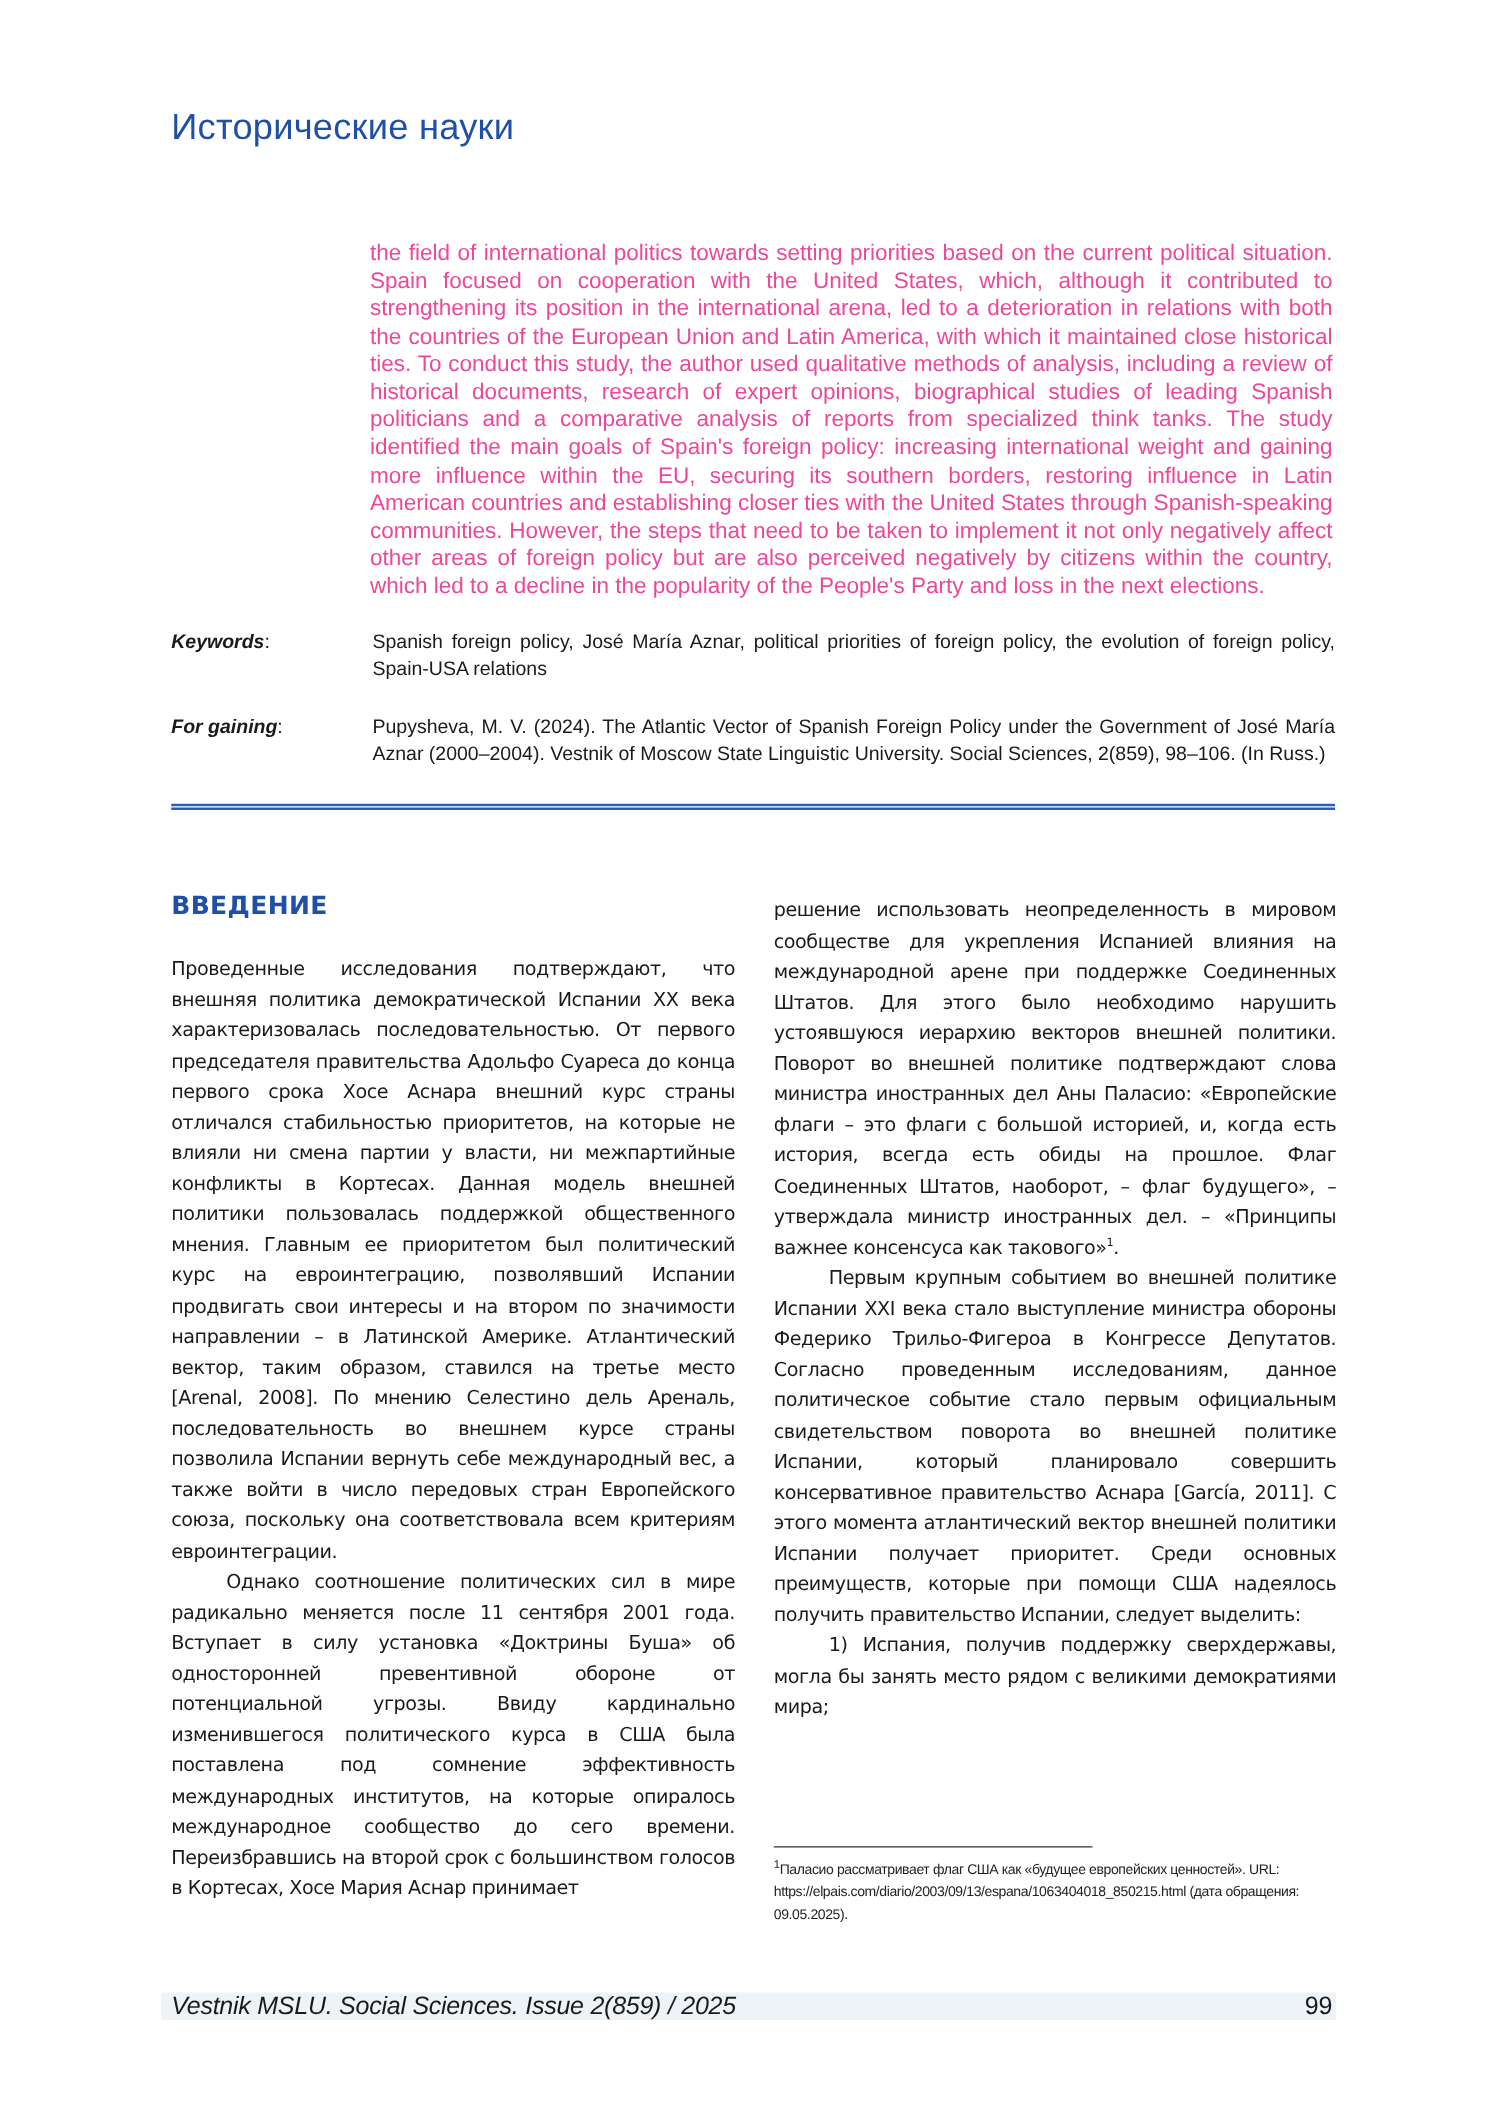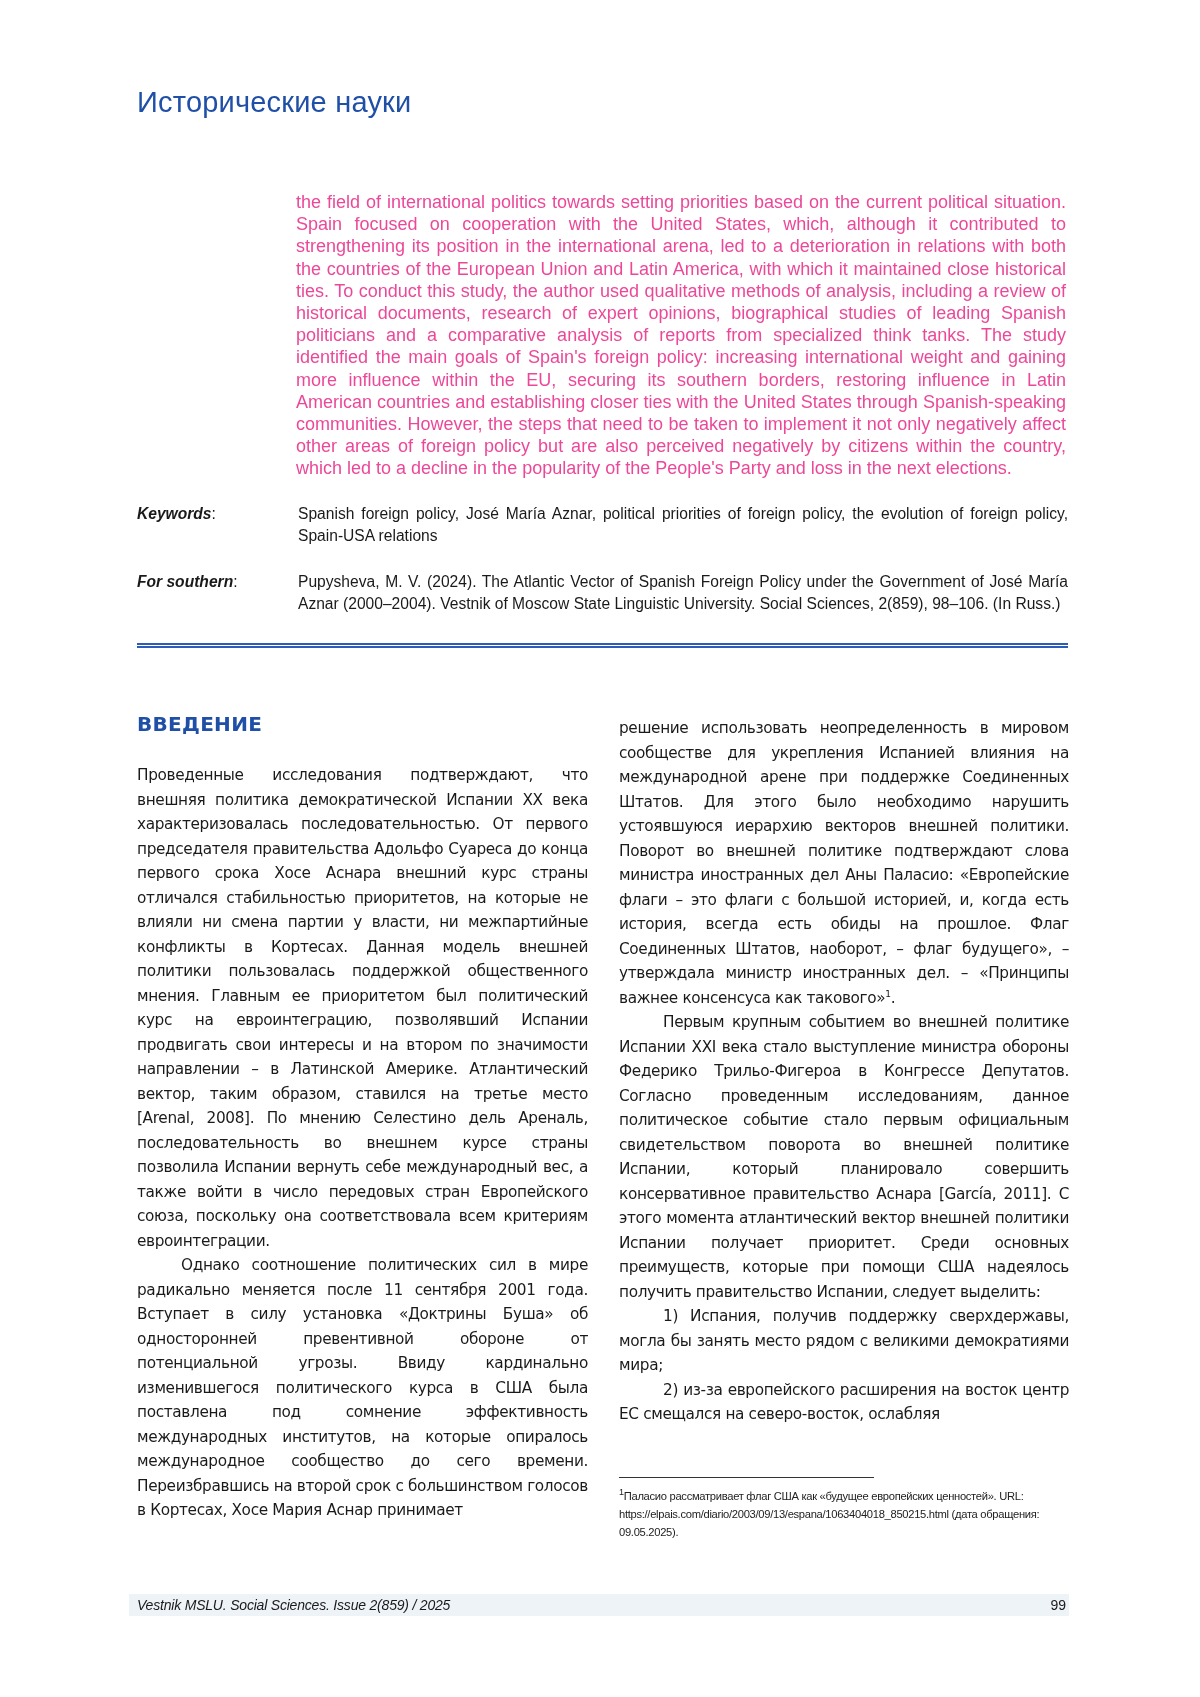--- a/index.html
+++ b/index.html
@@ -42,57 +42,56 @@
     font-size: 20px; color: #1f4fa6; letter-spacing: 0.3px; }
 
   sup { font-size: 9px; vertical-align: super; line-height: 0; }
 
   .fn-rule { position: absolute; left: 619px; top: 1477px; width: 255px; height: 1px; background: #333; }
   .footnote { position: absolute; left: 619px; top: 1487px; width: 450px;
     font-family: "Liberation Sans", sans-serif; font-size: 11.2px; line-height: 18px; color: #222; letter-spacing: -0.3px; }
 
   .footer { position: absolute; left: 129px; top: 1594px; width: 940px; height: 22px;
     background: #eef3f8; display: flex; justify-content: space-between; align-items: center; padding: 0 3px 0 8px;
-    font-family: "Liberation Sans", sans-serif; font-size: 14px; color: #1a1a1a; }
+    font-family: "Liberation Sans", sans-serif; font-size: 20px; color: #1a1a1a; }
   .footer .journal { font-style: italic; letter-spacing: -0.2px; }
 </style>
 </head>
 <body>
 
 <div class="section-title">Исторические науки</div>
 
 <div class="abstract">the field of international politics towards setting priorities based on the current political situation. Spain focused on cooperation with the United States, which, although it contributed to strengthening its position in the international arena, led to a deterioration in relations with both the countries of the European Union and Latin America, with which it maintained close historical ties. To conduct this study, the author used qualitative methods of analysis, including a review of historical documents, research of expert opinions, biographical studies of leading Spanish politicians and a comparative analysis of reports from specialized think tanks. The study identified the main goals of Spain's foreign policy: increasing international weight and gaining more influence within the EU, securing its southern borders, restoring influence in Latin American countries and establishing closer ties with the United States through Spanish-speaking communities. However, the steps that need to be taken to implement it not only negatively affect other areas of foreign policy but are also perceived negatively by citizens within the country, which led to a decline in the popularity of the People's Party and loss in the next elections.</div>
 
 <div class="meta-row keywords">
   <div class="label"><span>Keywords</span><span class="colon">:</span></div>
   <div class="value">Spanish foreign policy, José María Aznar, political priorities of foreign policy, the evolution of foreign policy, Spain-USA relations</div>
 </div>
 
 <div class="meta-row citation">
-  <div class="label"><span>For southern</span><span class="colon">:</span></div>
+  <div class="label"><span>For gaining</span><span class="colon">:</span></div>
   <div class="value">Pupysheva, M. V. (2024). The Atlantic Vector of Spanish Foreign Policy under the Government of José María Aznar (2000–2004). Vestnik of Moscow State Linguistic University. Social Sciences, 2(859), 98–106. (In Russ.)</div>
 </div>
 
 <div class="separator">
   <div class="l1"></div>
   <div class="l2"></div>
 </div>
 
 <div class="heading-intro">ВВЕДЕНИЕ</div>
 
 <div class="col col-left">
   <p>Проведенные исследования подтверждают, что внешняя политика демократической Испании XX века характеризовалась последовательностью. От первого председателя правительства Адольфо Суареса до конца первого срока Хосе Аснара внешний курс страны отличался стабильностью приоритетов, на которые не влияли ни смена партии у власти, ни межпартийные конфликты в Кортесах. Данная модель внешней политики пользовалась поддержкой общественного мнения. Главным ее приоритетом был политический курс на евроинтеграцию, позволявший Испании продвигать свои интересы и на втором по значимости направлении – в Латинской Америке. Атлантический вектор, таким образом, ставился на третье место [Arenal, 2008]. По мнению Селестино дель Ареналь, последовательность во внешнем курсе страны позволила Испании вернуть себе международный вес, а также войти в число передовых стран Европейского союза, поскольку она соответствовала всем критериям евроинтеграции.</p>
   <p class="indent">Однако соотношение политических сил в мире радикально меняется после 11 сентября 2001 года. Вступает в силу установка «Доктрины Буша» об односторонней превентивной обороне от потенциальной угрозы. Ввиду кардинально изменившегося политического курса в США была поставлена под сомнение эффективность международных институтов, на которые опиралось международное сообщество до сего времени. Переизбравшись на второй срок с большинством голосов в Кортесах, Хосе Мария Аснар принимает</p>
 </div>
 
 <div class="col col-right">
   <p><span>решение использовать неопределенность в мировом сообществе для укрепления Испанией влияния на международной арене при поддержке Соединенных Штатов. Для этого было необходимо нарушить устоявшуюся иерархию векторов внешней политики. Поворот во внешней политике подтверждают слова министра иностранных дел Аны Паласио: «Европейские флаги – это флаги с большой историей, и, когда есть история, всегда есть обиды на прошлое. Флаг Соединенных Штатов, наоборот, – флаг будущего», – утверждала министр иностранных дел. – «Принципы важнее консенсуса как такового»</span><sup>1</sup><span>.</span></p>
   <p class="indent">Первым крупным событием во внешней политике Испании XXI века стало выступление министра обороны Федерико Трильо-Фигероа в Конгрессе Депутатов. Согласно проведенным исследованиям, данное политическое событие стало первым официальным свидетельством поворота во внешней политике Испании, который планировало совершить консервативное правительство Аснара [García, 2011]. С этого момента атлантический вектор внешней политики Испании получает приоритет. Среди основных преимуществ, которые при помощи США надеялось получить правительство Испании, следует выделить:</p>
   <p class="indent">1) Испания, получив поддержку сверхдержавы, могла бы занять место рядом с великими демократиями мира;</p>
-  <p class="indent">2) из-за европейского расширения на восток центр ЕС смещался на северо-восток, ослабляя</p>
 </div>
 
 <div class="fn-rule"></div>
 <div class="footnote"><sup>1</sup><span>Паласио рассматривает флаг США как «будущее европейских ценностей». URL: https://elpais.com/diario/2003/09/13/espana/1063404018_850215.html (дата обращения: 09.05.2025).</span></div>
 
 <div class="footer">
   <span class="journal">Vestnik MSLU. Social Sciences. Issue 2(859) / 2025</span>
   <span class="page-num">99</span>
 </div>
 

